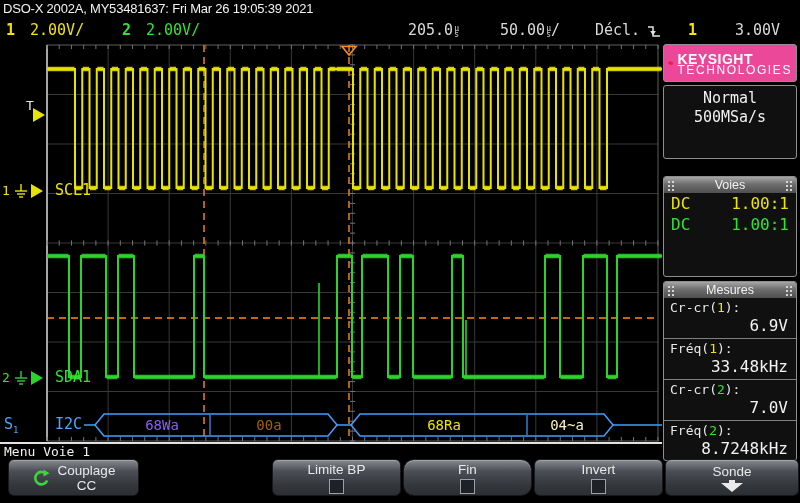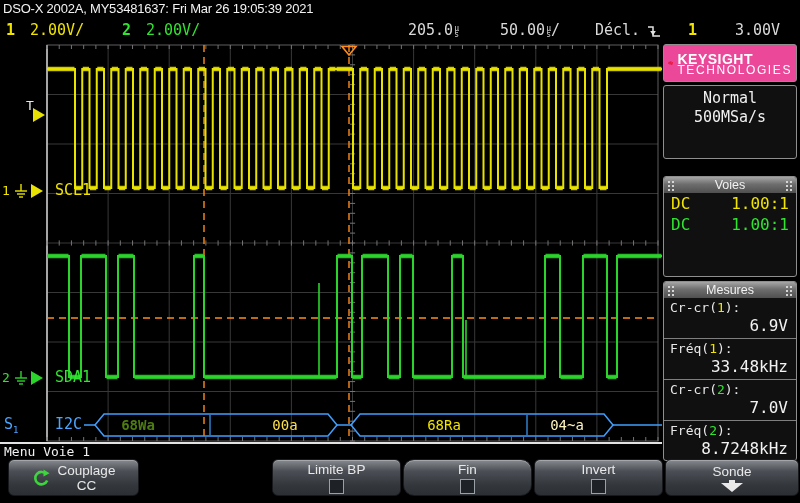--- a/index.html
+++ b/index.html
@@ -322,22 +322,22 @@
     </svg>
 
   <div class="abs wave-label" style="left:26px;top:98px;color:#e8e8e8;font-size:13px;">T</div>
   <div class="abs wave-label c1y" style="left:2px;top:183px;font-size:13px;">1</div>
   <div class="abs wave-label c1y" style="left:55px;top:181px;">SCL1</div>
   <div class="abs wave-label c2g" style="left:2px;top:370px;font-size:13px;">2</div>
   <div class="abs wave-label c2g" style="left:55px;top:368px;">SDA1</div>
   <div class="abs wave-label" style="left:4px;top:415px;color:#4aa6ff;"><span>S</span><sub style="font-size:9px;">1</sub></div>
   <div class="abs wave-label" style="left:55px;top:415px;color:#4aa6ff;">I2C</div>
 
-  <div class="abs bus-text" style="left: 93px; color: #4d7c0f; font-weight: bold;">68Wa</div>
-  <div class="abs bus-text" style="left: 240px; color: #fde047;">00a</div>
+  <div class="abs bus-text" style="left: 117px; color: #8b5cf6;">68Wa</div>
+  <div class="abs bus-text" style="left: 224px; color: #a16207;">00a</div>
   <div class="abs bus-text" style="left: 399px; color: rgb(240, 228, 0);">68Ra</div>
   <div class="abs bus-text" style="left: 522px; color: rgb(253, 243, 189);">04~a</div>
 
   <div class="abs menu-sep"></div>
 
   <div class="abs sidebar">
     <div class="logo-box">
       <svg width="32" height="28" viewBox="0 0 32 28">
         <polyline points="2,19 7,7 12,23 17,4 22,25 27,10 31,17" fill="none" stroke="#e8112d" stroke-width="4.6" stroke-linejoin="miter"></polyline>
       </svg>

